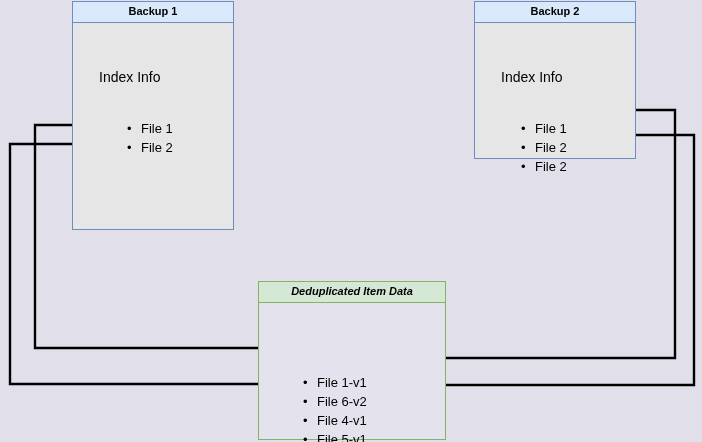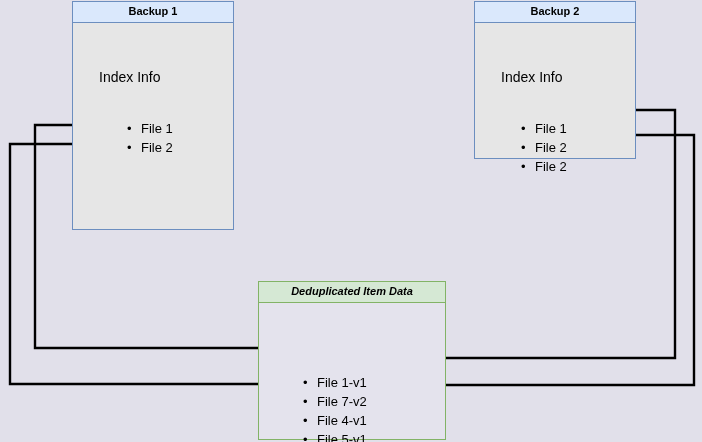--- a/index.html
+++ b/index.html
@@ -145,20 +145,20 @@
         <li>File 2</li>
       </ul>
     </div>
   </div>
 
   <div class="node dedup-node" id="dd">
     <div class="node-header">Deduplicated Item Data</div>
     <div class="node-body">
       <ul class="file-list">
         <li>File 1-v1</li>
-        <li>File 7-v2</li>
+        <li>File 6-v2</li>
         <li>File 4-v1</li>
         <li>File 5-v1</li>
       </ul>
     </div>
   </div>
 
 </div>
 
 </body></html>

